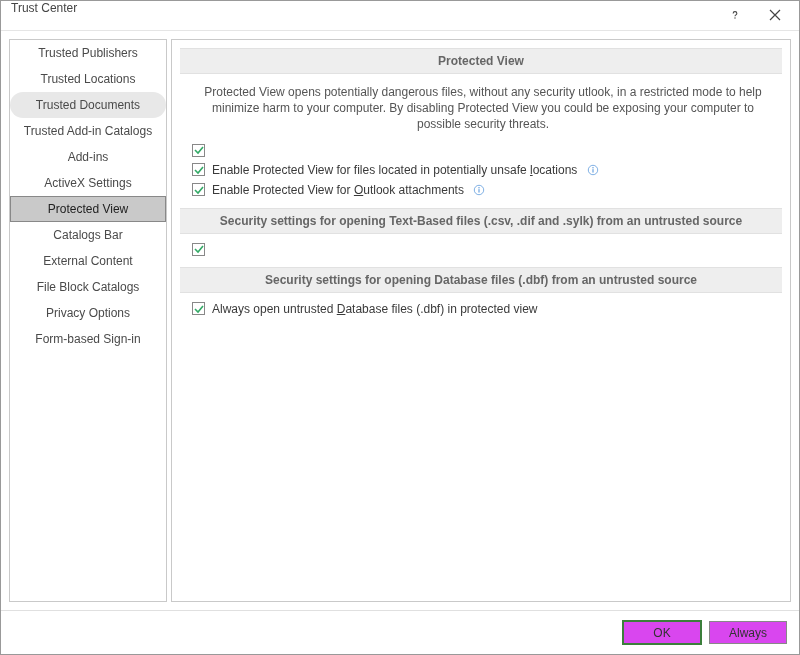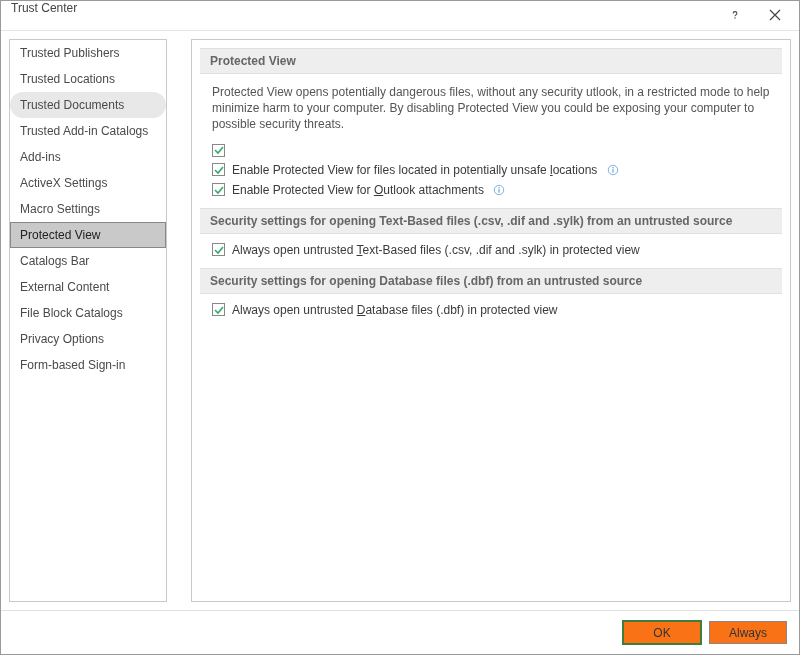--- a/index.html
+++ b/index.html
@@ -30,22 +30,23 @@
   .titlebar .tbtn {
     width: 40px; height: 28px;
     display: flex; align-items: center; justify-content: center;
     color: #444;
   }
   .titlebar .tbtn svg { width: 12px; height: 12px; }
   .body {
     flex: 1;
     display: flex;
     padding: 8px;
-    gap: 24px;
+    gap: 4px;
     overflow: hidden;
+    text-align: center;
   }
   .sidebar {
     width: 158px;
     border: 1px solid #c9c9c9;
     background: #fff;
     overflow: auto;
   }
   .sidebar-item {
     padding: 6px 10px;
     font-size: 12px;
@@ -118,21 +119,21 @@
     display: flex;
     align-items: center;
     justify-content: flex-end;
     gap: 8px;
     padding: 0 12px;
   }
   .btn {
     min-width: 78px;
     height: 23px;
     border: 1px solid #888;
-    background: #f97316;
+    background: #d946ef;
     font-size: 12px;
     color: #333;
     display: inline-flex;
     align-items: center; justify-content: center;
     padding: 0 10px;
   }
   .btn.primary {
     box-shadow: 0 0 0 1px #3b7f3b;
     border-color: #3b7f3b;
   }
@@ -159,21 +160,20 @@
 
   <div class="body">
 
     <div class="sidebar">
       <div class="sidebar-item"><span>Trusted Publishers</span></div>
       <div class="sidebar-item"><span>Trusted Locations</span></div>
       <div class="sidebar-item highlight"><span>Trusted Documents</span></div>
       <div class="sidebar-item"><span>Trusted Add-in Catalogs</span></div>
       <div class="sidebar-item"><span>Add-ins</span></div>
       <div class="sidebar-item"><span>ActiveX Settings</span></div>
-      <div class="sidebar-item"><span>Macro Settings</span></div>
       <div class="sidebar-item selected"><span>Protected View</span></div>
       <div class="sidebar-item"><span>Catalogs Bar</span></div>
       <div class="sidebar-item"><span>External Content</span></div>
       <div class="sidebar-item"><span>File Block Catalogs</span></div>
       <div class="sidebar-item"><span>Privacy Options</span></div>
       <div class="sidebar-item"><span>Form-based Sign-in</span></div>
     </div>
 
     <div class="content">
 
@@ -221,21 +221,20 @@
       </div>
 
       <div class="section-header">Security settings for opening Text-Based files (.csv, .dif and .sylk) from an untrusted source</div>
 
       <div class="checkrow">
         <span class="chk checked">
             <svg viewBox="0 0 10 10">
               <path fill="none" stroke="#3a6" stroke-width="1.6" d="M1 5 L4 8 L9 2"></path>
             </svg>
           </span>
-        <span><span>Always open untrusted </span><span class="mn">T</span><span>ext-Based files (.csv, .dif and .sylk) in protected view</span></span>
       </div>
 
       <div class="section-header">Security settings for opening Database files (.dbf) from an untrusted source</div>
 
       <div class="checkrow">
         <span class="chk checked">
             <svg viewBox="0 0 10 10">
               <path fill="none" stroke="#3a6" stroke-width="1.6" d="M1 5 L4 8 L9 2"></path>
             </svg>
           </span>

